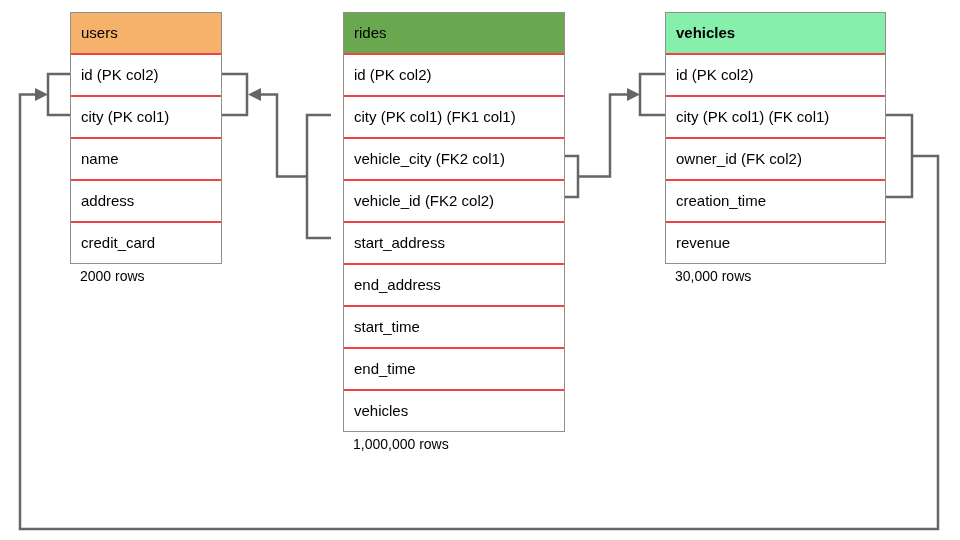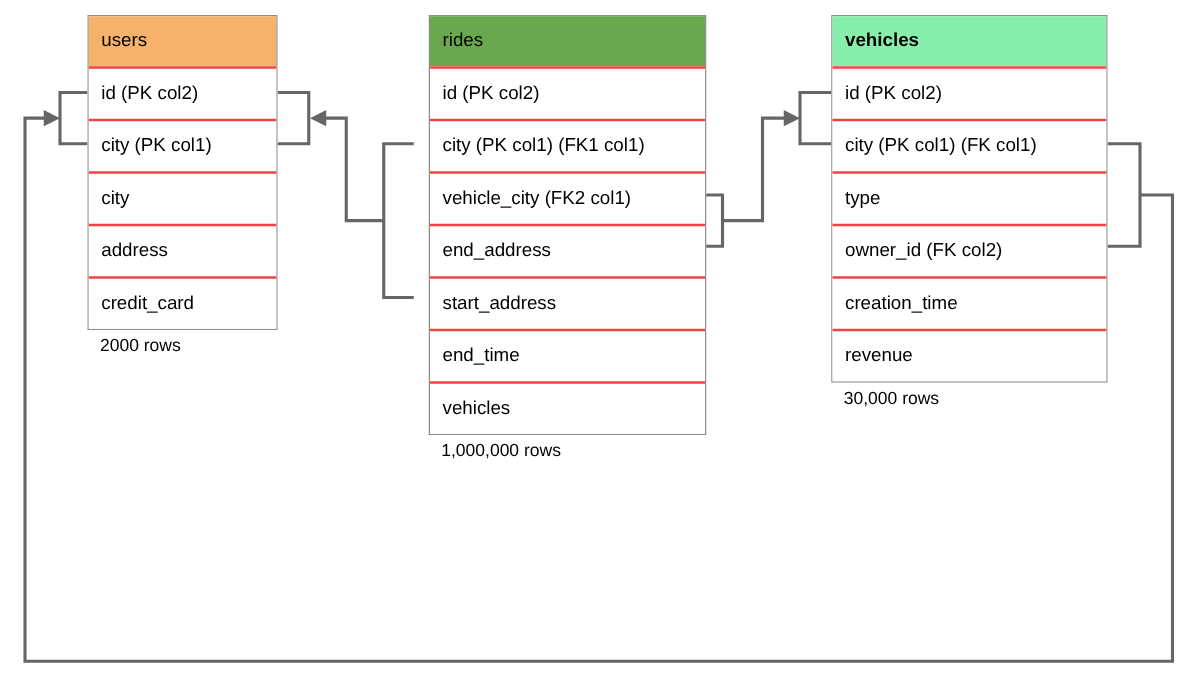--- a/index.html
+++ b/index.html
@@ -45,51 +45,52 @@
     <path class="connector" d="M912,156 H938 V529 H20 V94.5 H36" stroke-width="2.5" stroke="#666666"></path>
     <polygon class="connector-head" points="48,94.5 35,88 35,101" fill="#666666"></polygon>
   </svg>
 
   <div class="tablebox" id="tbl-users">
     <div class="tbl">
       <div class="thead table-header" style="background: rgb(246, 178, 107);">users</div>
       <div class="rows">
           <div class="trow">id (PK col2)</div>
           <div class="trow">city (PK col1)</div>
-          <div class="trow">city</div>
+          <div class="trow">name</div>
           <div class="trow">address</div>
           <div class="trow">credit_card</div>
         </div>
     </div>
     <div class="rowcount">2000 rows</div>
   </div>
 
   <div class="tablebox" id="tbl-rides">
     <div class="tbl">
       <div class="thead table-header" style="background: rgb(106, 168, 79);">rides</div>
       <div class="rows">
           <div class="trow">id (PK col2)</div>
           <div class="trow">city (PK col1) (FK1 col1)</div>
           <div class="trow">vehicle_city (FK2 col1)</div>
+          <div class="trow">vehicle_id (FK2 col2)</div>
+          <div class="trow">start_address</div>
           <div class="trow">end_address</div>
-          <div class="trow">start_address</div>
+          <div class="trow">start_time</div>
           <div class="trow">end_time</div>
           <div class="trow">vehicles</div>
         </div>
     </div>
     <div class="rowcount">1,000,000 rows</div>
   </div>
 
   <div class="tablebox" id="tbl-vehicles">
     <div class="tbl">
       <div class="thead table-header" style="background: #86efac; font-weight: bold;">vehicles</div>
       <div class="rows">
           <div class="trow">id (PK col2)</div>
           <div class="trow">city (PK col1) (FK col1)</div>
-          <div class="trow">type</div>
           <div class="trow">owner_id (FK col2)</div>
           <div class="trow">creation_time</div>
           <div class="trow">revenue</div>
         </div>
     </div>
     <div class="rowcount">30,000 rows</div>
   </div>
 
 </div>
 

